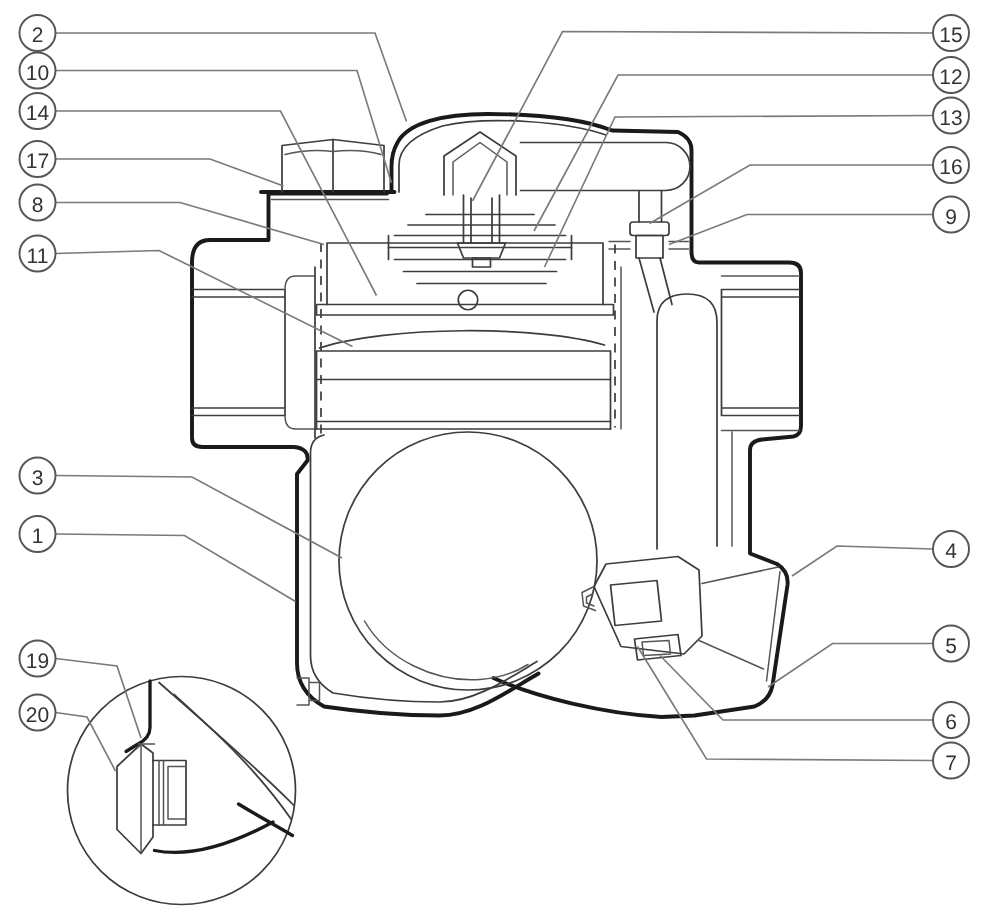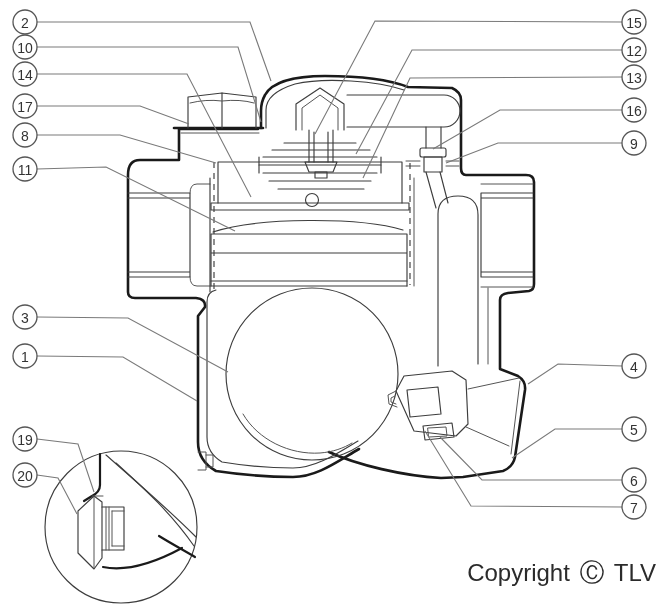--- a/index.html
+++ b/index.html
@@ -233,16 +233,13 @@
           <text x="634" y="481" class="bubble-num">6</text>
         </g>
         <g>
           <polyline points="622,507 471,506 425,431" class="leader"></polyline>
           <circle cx="634" cy="507" r="12" class="bubble"></circle>
           <text x="634" y="508" class="bubble-num">7</text>
         </g>
       </g>
   </svg>
 
-  <div id="copyright"><span>Copyright</span>
-    <span class="sym">Ⓒ</span> <span>TLV</span>
-  </div>
 </div>
 
 </body></html>

